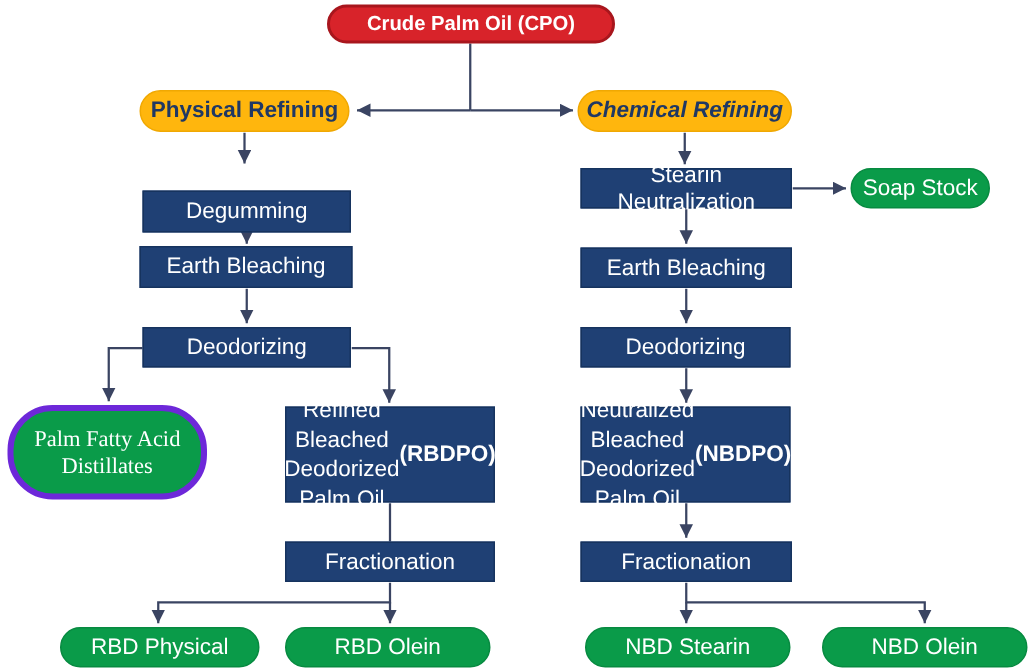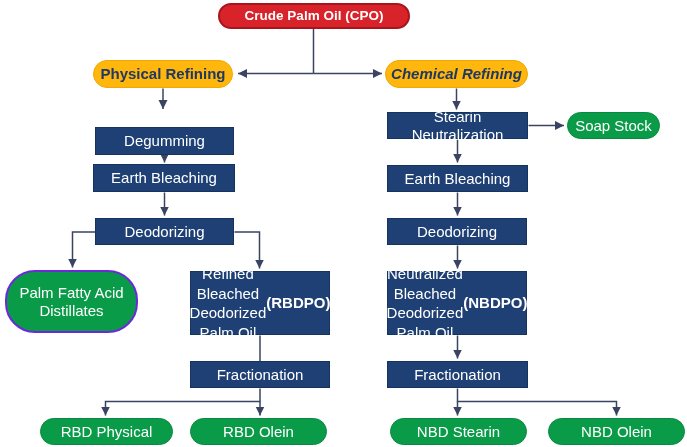--- a/index.html
+++ b/index.html
@@ -21,22 +21,22 @@
   }
   .pill-yellow{
     background:#FFB60D;color:#1F3864;border:1px solid #F0A802;
     border-radius:15px;font-weight:bold;
   }
   .pill-green{
     background:#0A9B49;color:#ffffff;border:1px solid #078A40;
     border-radius:14px;
   }
   .blob-green{
-    background:#0A9B49;color:#ffffff;border:2px solid #6d28d9;
-    border-radius:30px;flex-direction:column;padding:4px 10px;
+    background:#0A9B49;color:#ffffff;border:4px solid #6d28d9;
+    border-radius:30px;flex-direction:column;padding:4px 10px;font-family:Liberation Serif, serif;
   }
   .multi{line-height:1.3;padding:3px 6px;}
   .abbr{font-weight:bold;}
   svg.wires{position:absolute;left:0;top:0;width:687px;height:447px;pointer-events:none;}
 </style>
 </head>
 <body>
 
 <div id="stage">
 

